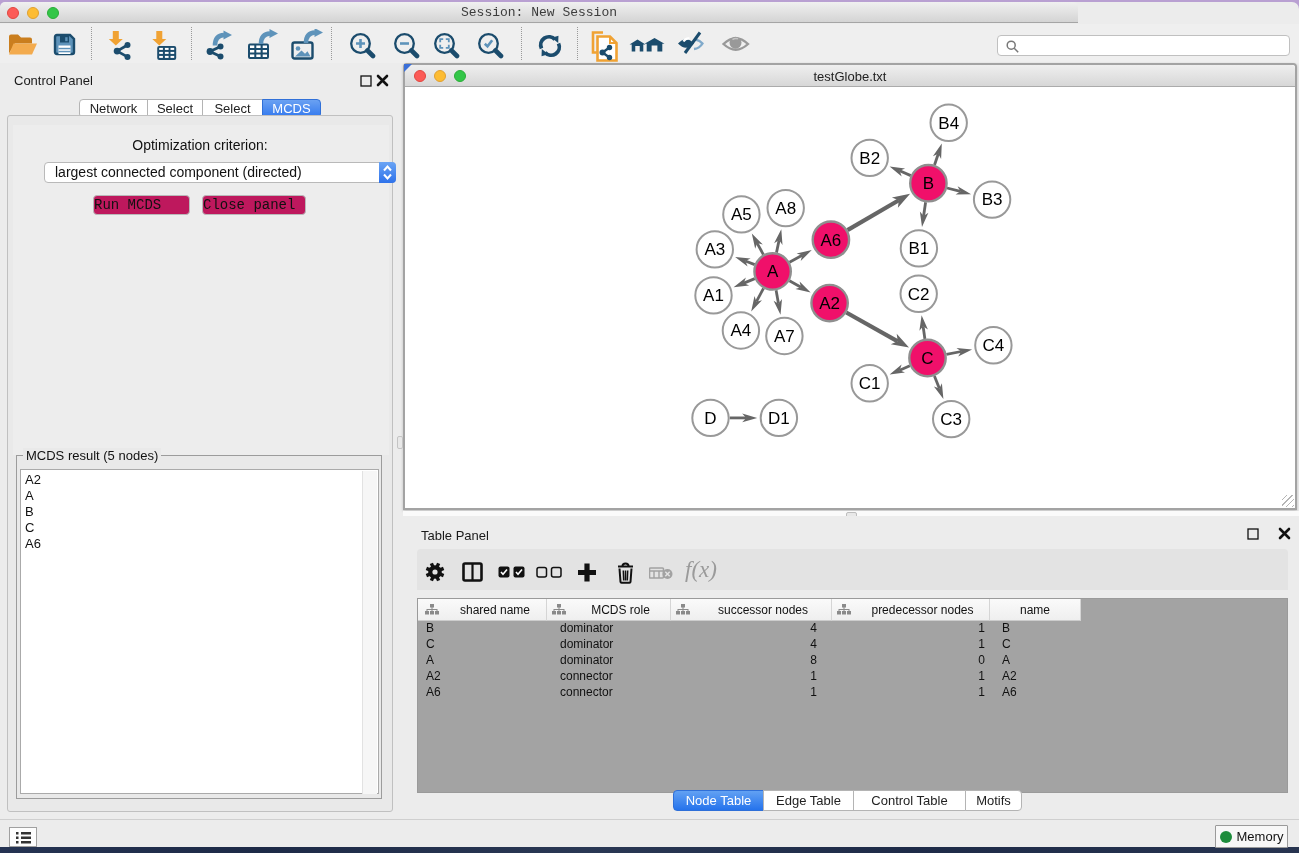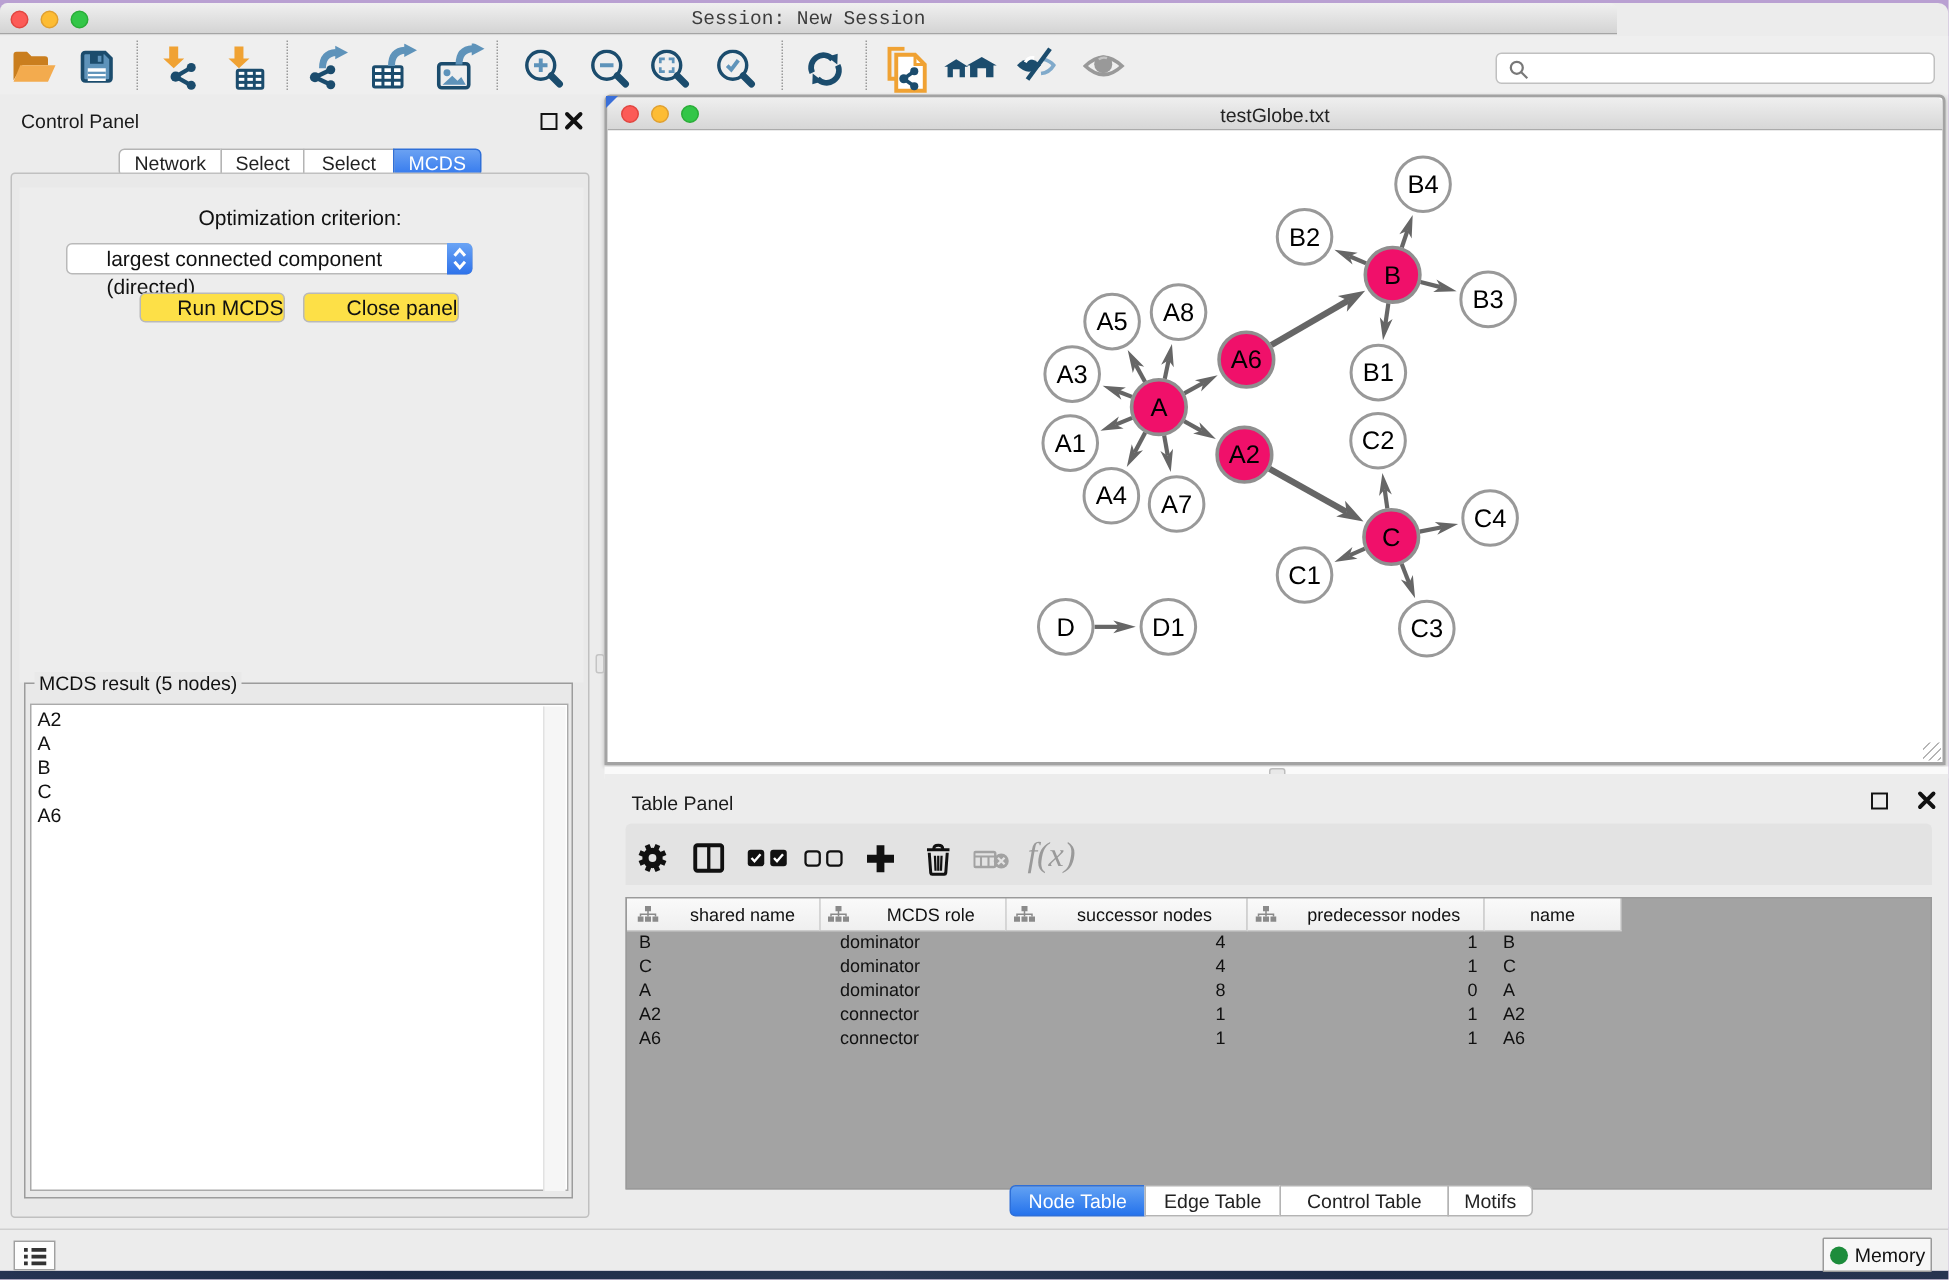--- a/index.html
+++ b/index.html
@@ -27,27 +27,27 @@
 #cpanel { position:absolute; left:0; top:61px; width:400px; height:755px; background:#ececec; }
 .phead { font-size:13px; color:#1a1a1a; }
 
 .tab { position:absolute; top:36px; height:19px; background:#fff; border:1px solid #b4b4b4;
   font-size:13px; color:#222; text-align:center; line-height:18px; }
 .tab.sel { background:linear-gradient(#6aa1f2,#3379ee); color:#fff; border-color:#3070d8; }
 #tabcontent { position:absolute; left:7px; top:52px; width:386px; height:697px;
   background:#e9e9e9; border:1px solid #c0c0c0; border-radius:3px; }
 #innerpanel { position:absolute; left:5px; top:9px; width:376px; height:330px; background:#ededed; }
 #optlabel { position:absolute; left:0; top:21px; width:100%; text-align:center; font-size:14px; color:#111; }
-#dropdown { position:absolute; left:36px; top:46px; width:271px; height:21px; background:#fff;
+#dropdown { position:absolute; left:36px; top:46px; width:352px; height:21px; background:#fff;
   border:1px solid #b9b9b9; border-radius:4px; font-size:14px; color:#111; line-height:19px;
-  padding-left:26px; }
+  padding-left:10px; }
 #dropbtn { position:absolute; right:-1px; top:-1px; width:17px; height:21px; border-radius:0 4px 4px 0;
   background:linear-gradient(#6aa4f5,#2e72ea); }
-.btn { position:absolute; top:79px; height:20px; background:#fde047; border:1px solid #b9b9b9;
-  border-radius:4px; font-size:14px; color:#111; text-align:right; line-height:18px; }
+.btn { position:absolute; top:79px; height:20px; background:#be185d; border:1px solid #b9b9b9;
+  border-radius:4px; font-size:14px; color:#111; text-align:left; line-height:18px;font-family:Liberation Mono, monospace; }
 
 #fieldset { position:absolute; left:8px; top:339px; width:366px; height:344px;
   border:1px solid #9c9c9c; }
 #fieldlegend { position:absolute; left:6px; top:-8px; background:#e9e9e9; padding:0 3px;
   font-size:13px; color:#111; }
 #listbox { position:absolute; left:3px; top:13px; width:359px; height:325px; background:#fff;
   border:1px solid #aaa; font-size:13px; color:#111; padding:2px 0 0 4px; line-height:16px; }
 #listscroll { position:absolute; right:1px; top:1px; width:15px; height:323px; background:#f6f6f6;
   border-left:1px solid #e2e2e2; }
 

